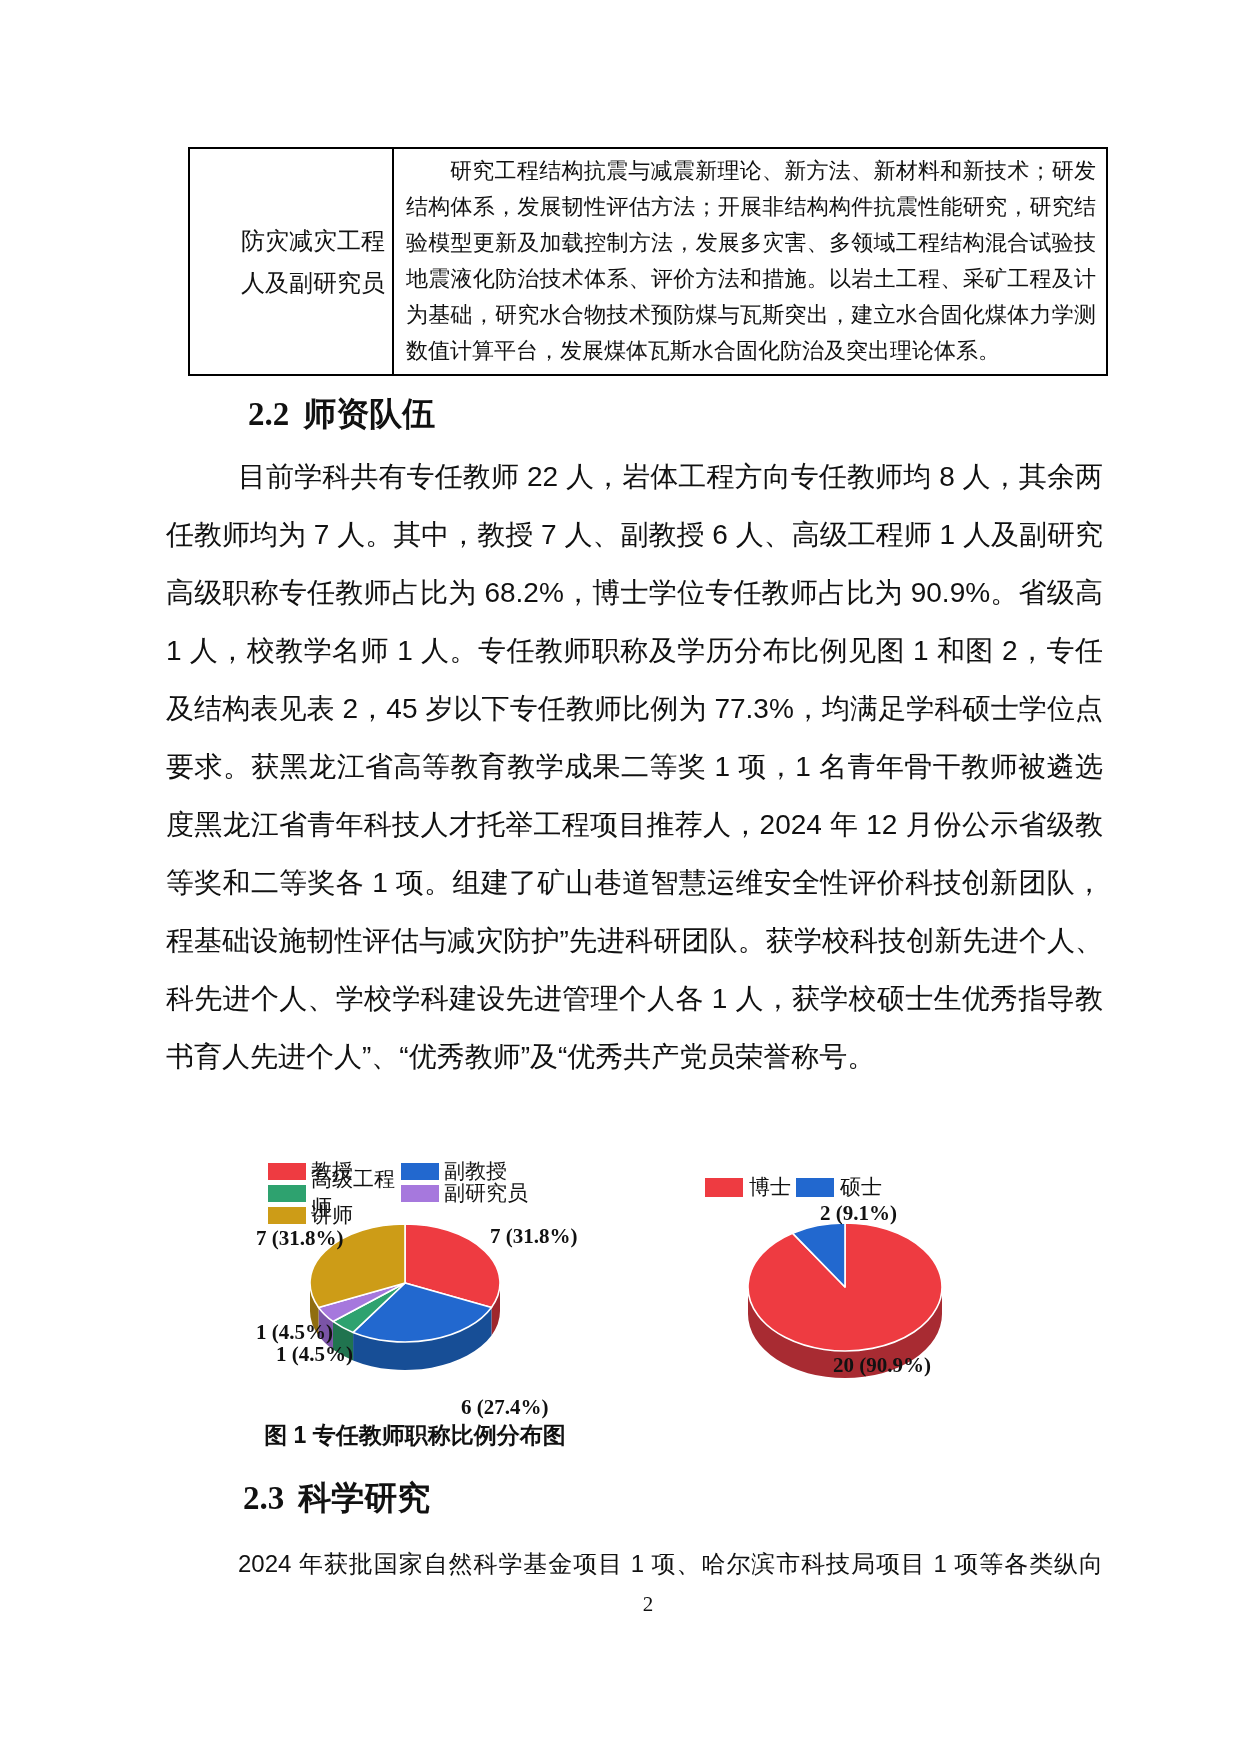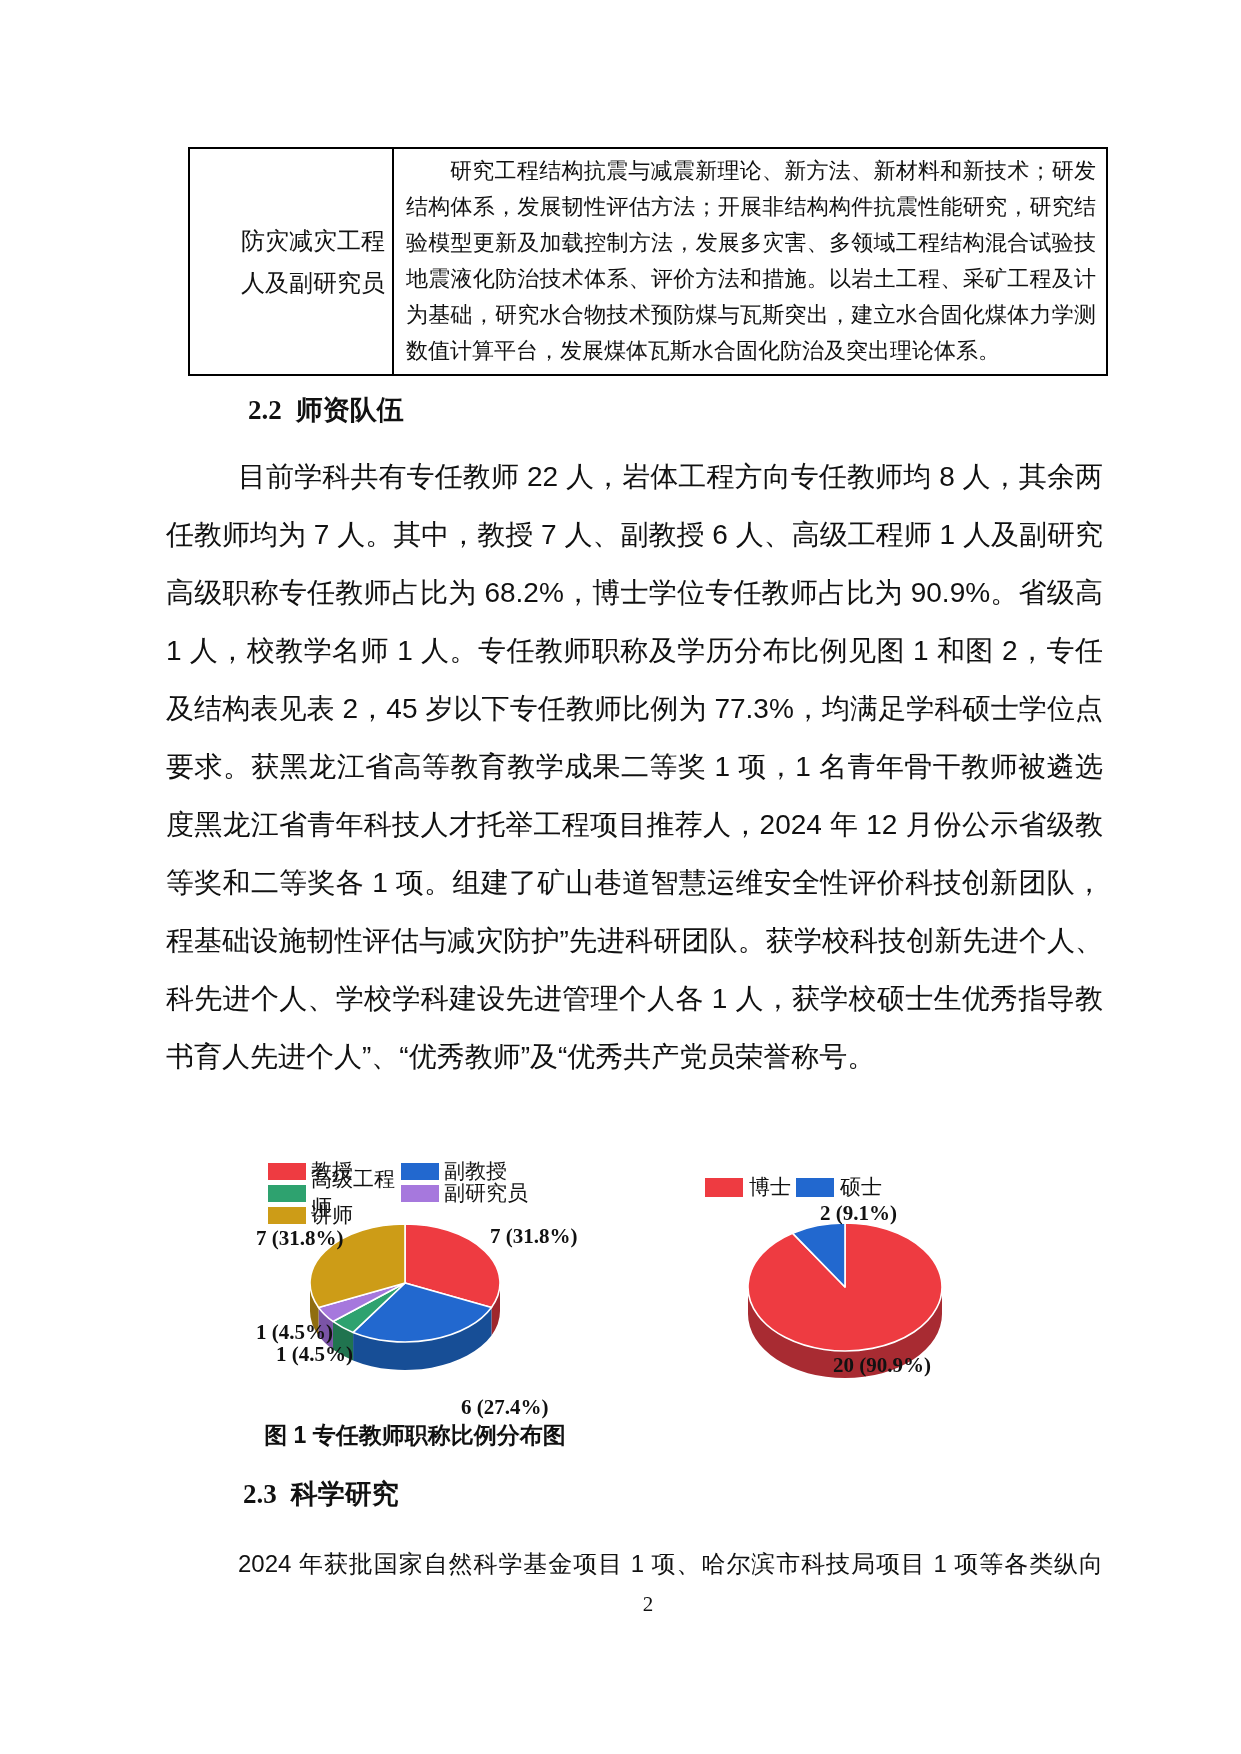--- a/index.html
+++ b/index.html
@@ -11,21 +11,21 @@
              border:2px solid #000;display:flex;box-sizing:border-box;}
   .doc-table .col1{width:160px;border-right:2px solid #000;box-sizing:border-box;
                    display:flex;flex-direction:column;justify-content:center;align-items:center;
                    font-size:24px;line-height:42px;margin-left:44px;}
   .doc-table .col2{flex:1;padding:4px 10px 4px 12px;box-sizing:border-box;font-size:22px;}
   .cell-line{height:36px;line-height:36px;overflow:hidden;text-align:justify;text-align-last:justify;}
   .cell-line.first{text-indent:44px;}
   .cell-line.last{text-align-last:left;}
 
   
-  .sec-heading{position:absolute;font-weight:bold;font-size:27px;white-space:nowrap;text-align:center;}
+  .sec-heading{position:absolute;font-weight:bold;font-size:33px;white-space:nowrap;text-align:center;}
   .sec-heading .num{font-family:"Liberation Serif","DejaVu Serif",serif;margin-right:14px;}
 
   
   .body-par{position:absolute;left:166px;top:448px;width:937px;font-size:28px;}
   .par-line{height:58px;line-height:58px;overflow:hidden;text-align:justify;text-align-last:justify;}
   .par-line.first{text-indent:72px;}
   .par-line.last{text-align-last:left;}
   .bottom-par{position:absolute;left:166px;top:1544px;width:937px;font-size:24px;}
   .bottom-par .par-line{height:40px;line-height:40px;}
 

